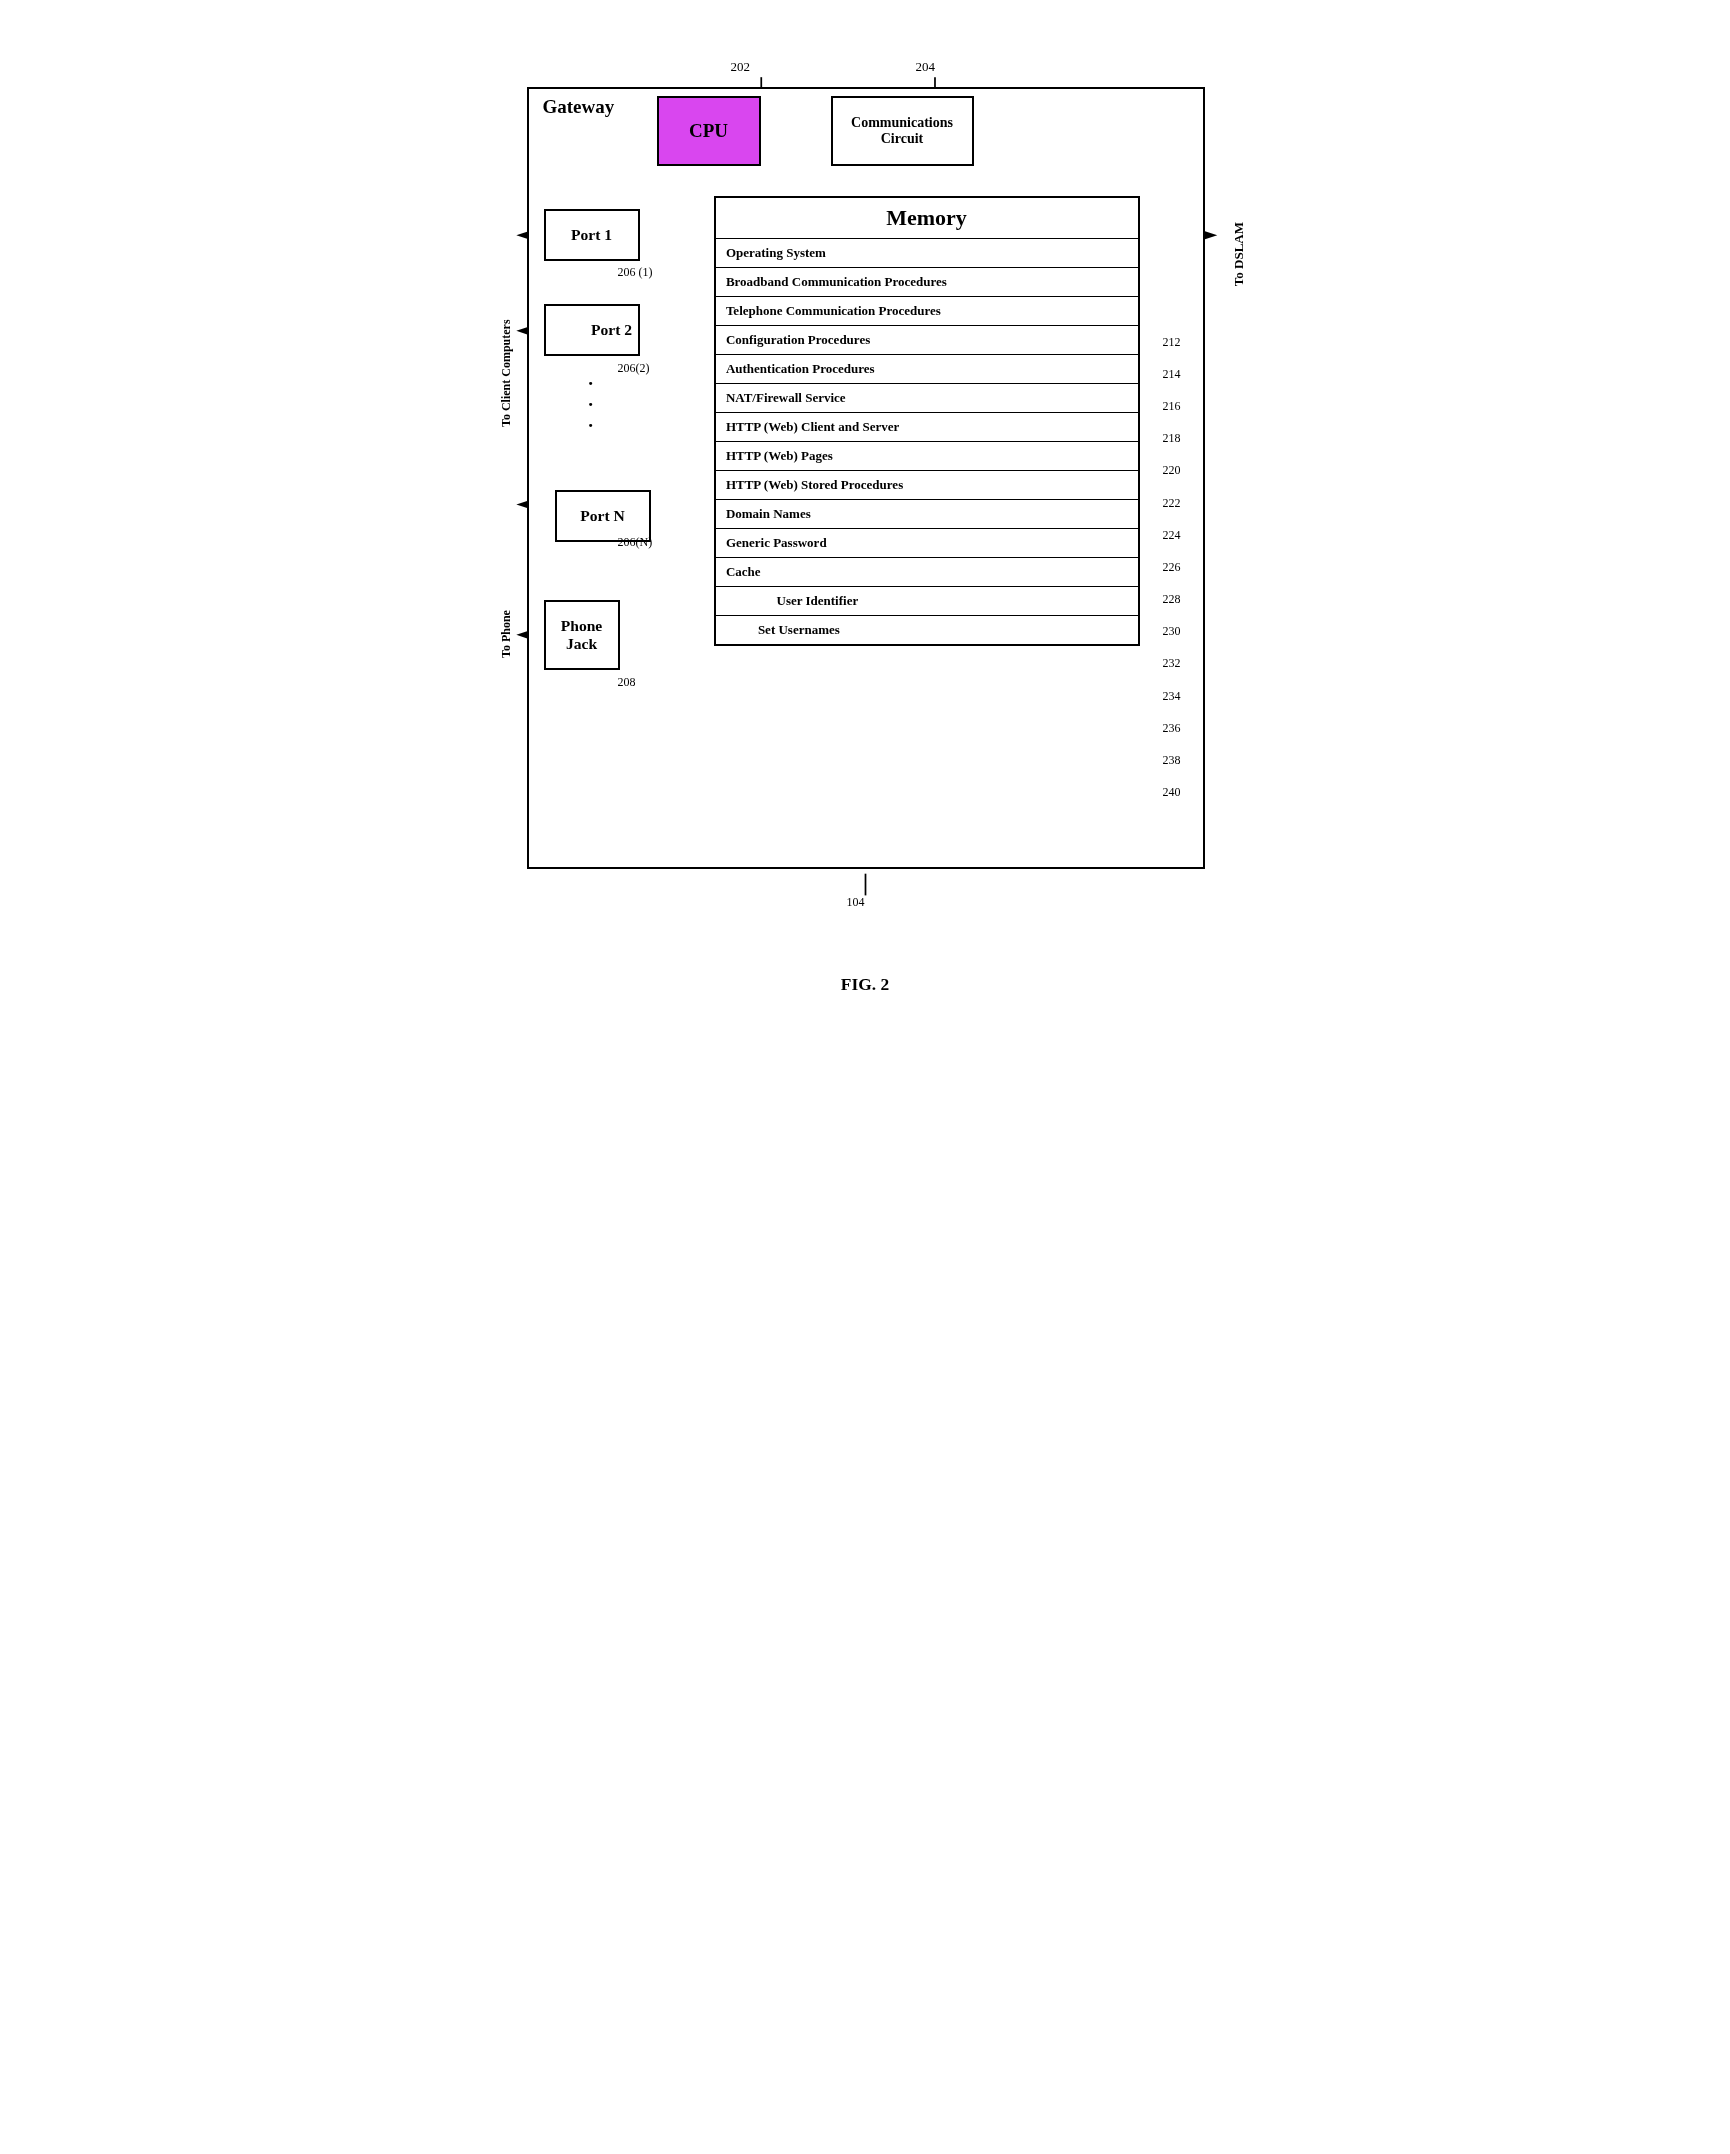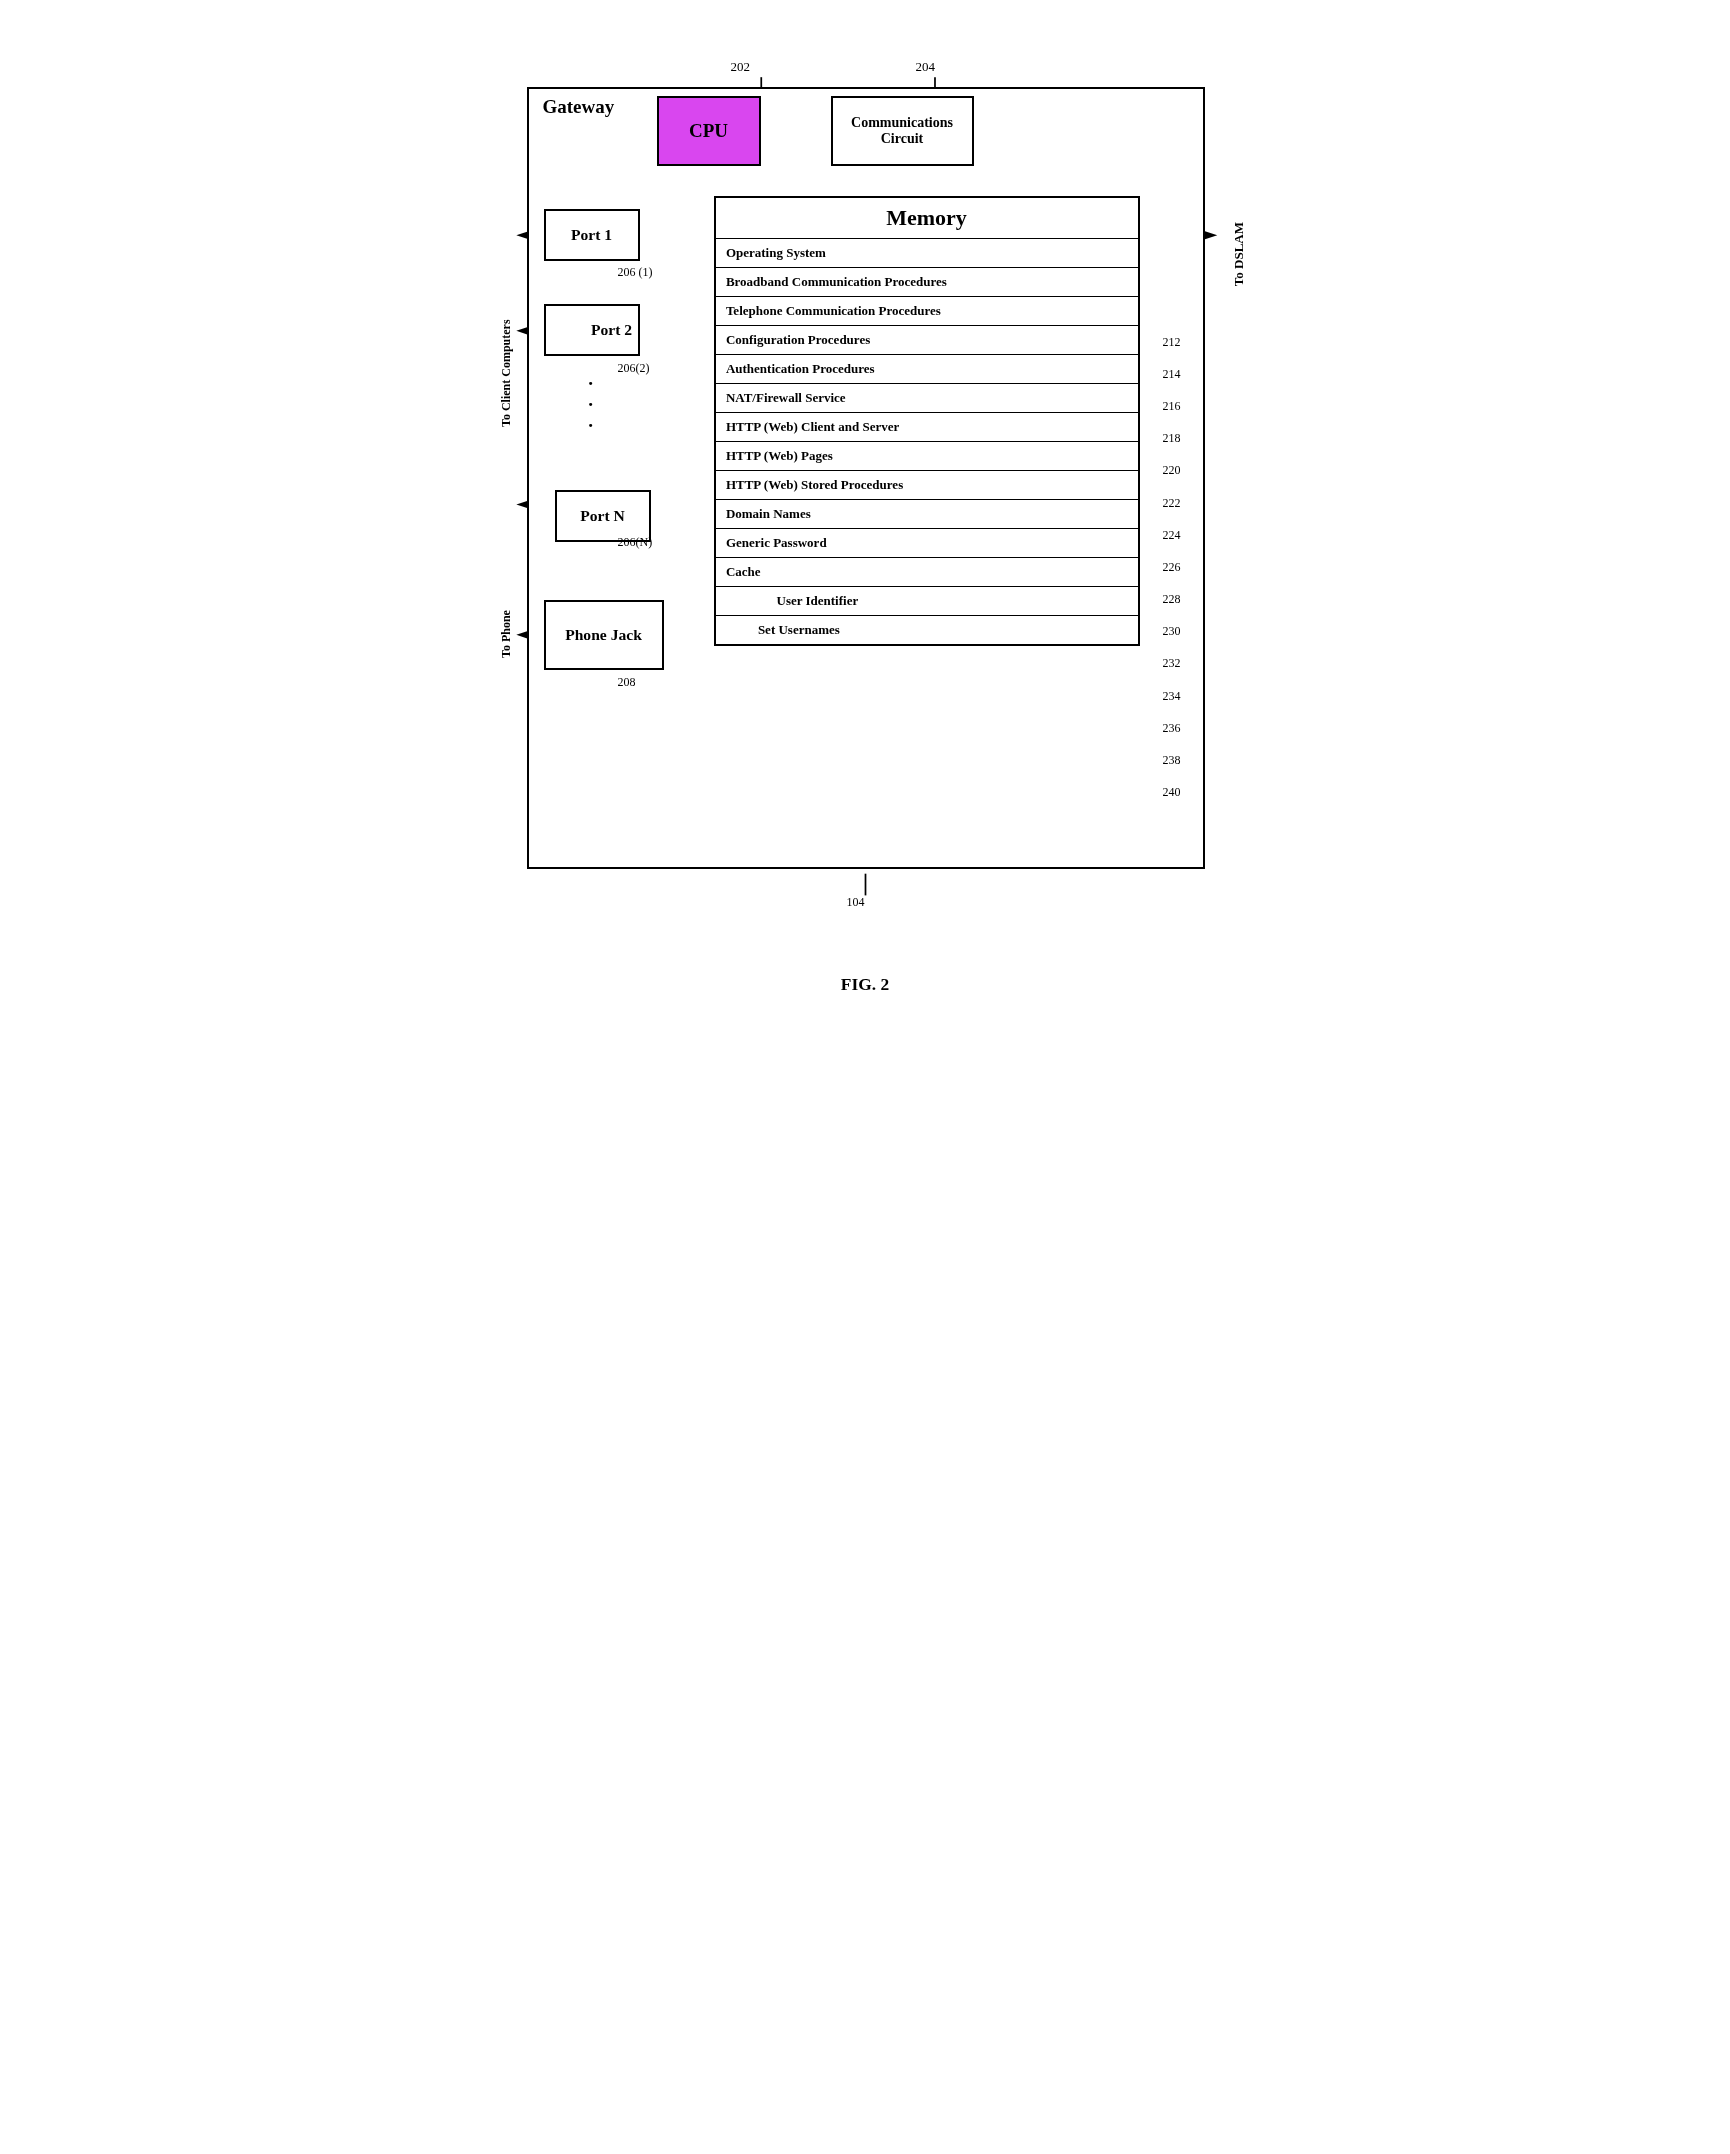--- a/index.html
+++ b/index.html
@@ -107,21 +107,21 @@
 
     .port1 { top: 174px; left: 52px; }
     .port2 { top: 269px; left: 52px; padding-left: 40px; }
     .portn { top: 455px; left: 52px; margin-left: 11px; }
 
     
     .phone-box {
       position: absolute;
       top: 565px;
       left: 52px;
-      width: 120px;
+      width: 76px;
       height: 70px;
       border: 2.6px solid #000;
       display: flex;
       align-items: center;
       justify-content: center;
       text-align: center;
       background: #fff;
     }
     .phone-label {
       font-size: 15.6px;

